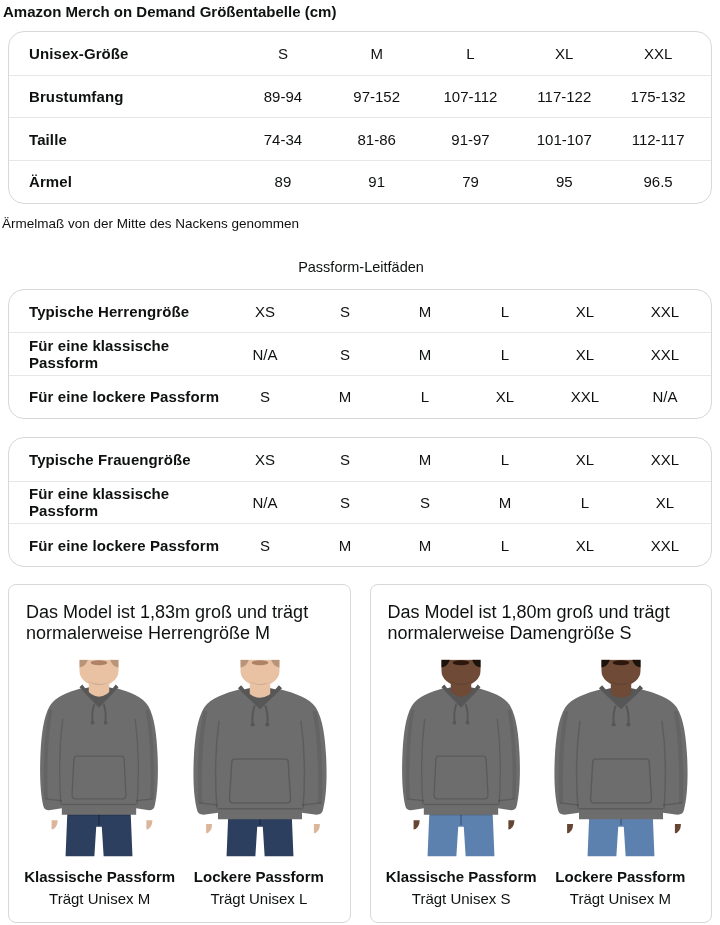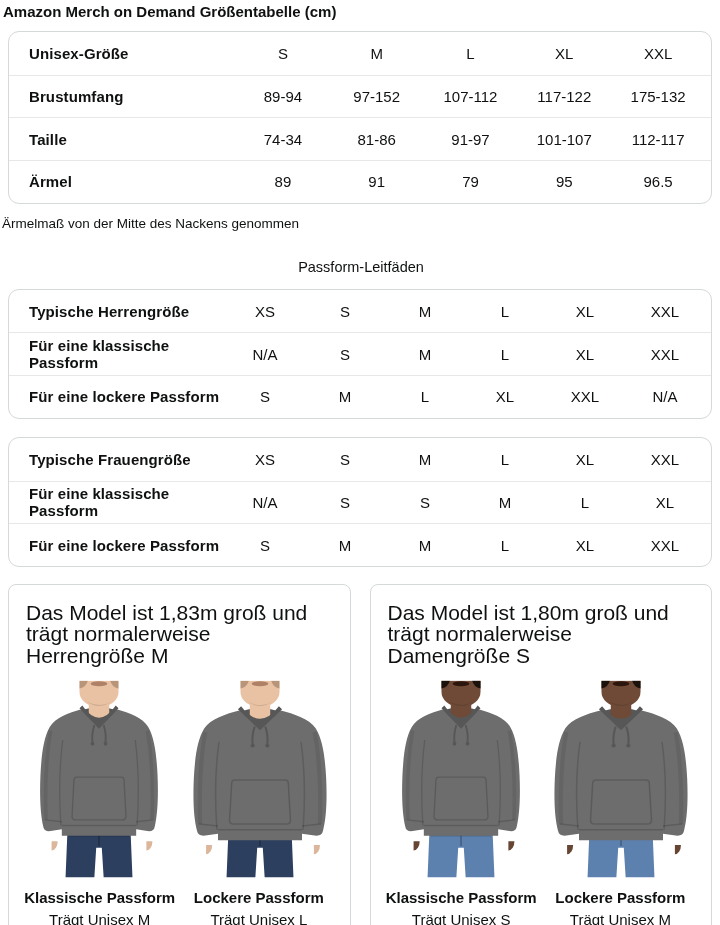--- a/index.html
+++ b/index.html
@@ -25,21 +25,21 @@
   .page{padding:2px 0 7px;}
   .page-title{
     margin:1px 0 0 3px;
     font-size:15px;
     font-weight:700;
     line-height:17px;
   }
   .card{
     margin:11px 8px 0;
     border:1px solid var(--card-border,#d5d9d9);
-    border-radius:11px;
+    border-radius:16px;
     background:#fff;
     overflow:hidden;
   }
   .trow{
     display:grid;
     align-items:center;
     height:42.7px;
     padding:0 6px 0 20px;
     border-top:1px solid var(--row-divider,#e7e7e7);
     font-size:15px;
@@ -71,21 +71,21 @@
     margin:17px 8px 0;
   }
   .model-box{
     border:1px solid var(--card-border,#d5d9d9);
     border-radius:8px;
     background:#fff;
     padding:15px 11px 14px;
   }
   .model-desc{
     margin:2px 6px 10px;
-    font-size:21px;
+    font-size:18px;
     line-height:21.5px;
   }
   .figures{display:flex;justify-content:space-between;}
   .figures figure{margin:0;}
   .fig{display:block;width:158px;height:206px;}
   .captions{display:flex;margin-top:7px;text-align:center;}
   .captions .cap{width:50%;}
   .cap-title{font-size:15px;font-weight:700;line-height:18px;}
   .cap-sub{font-size:15px;font-weight:400;line-height:18px;margin-top:4px;}
 

